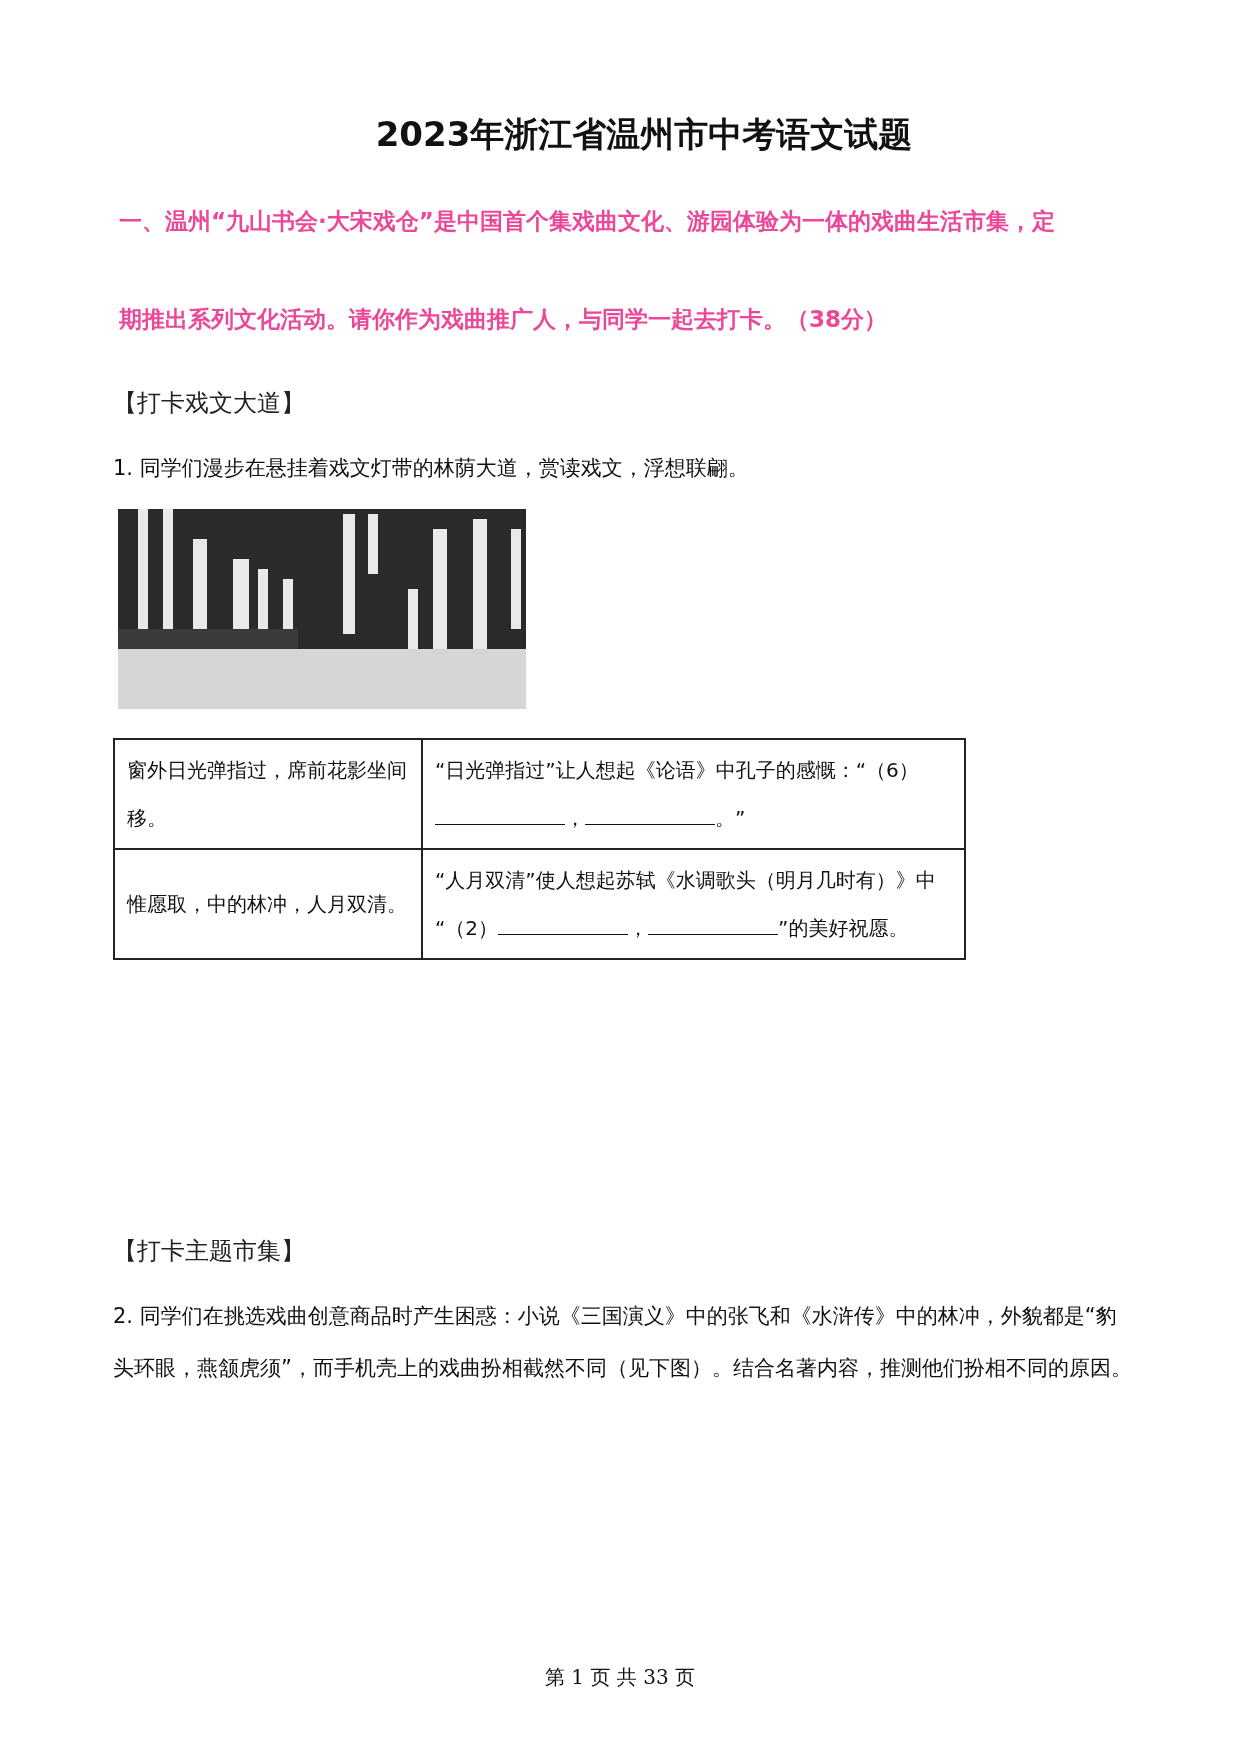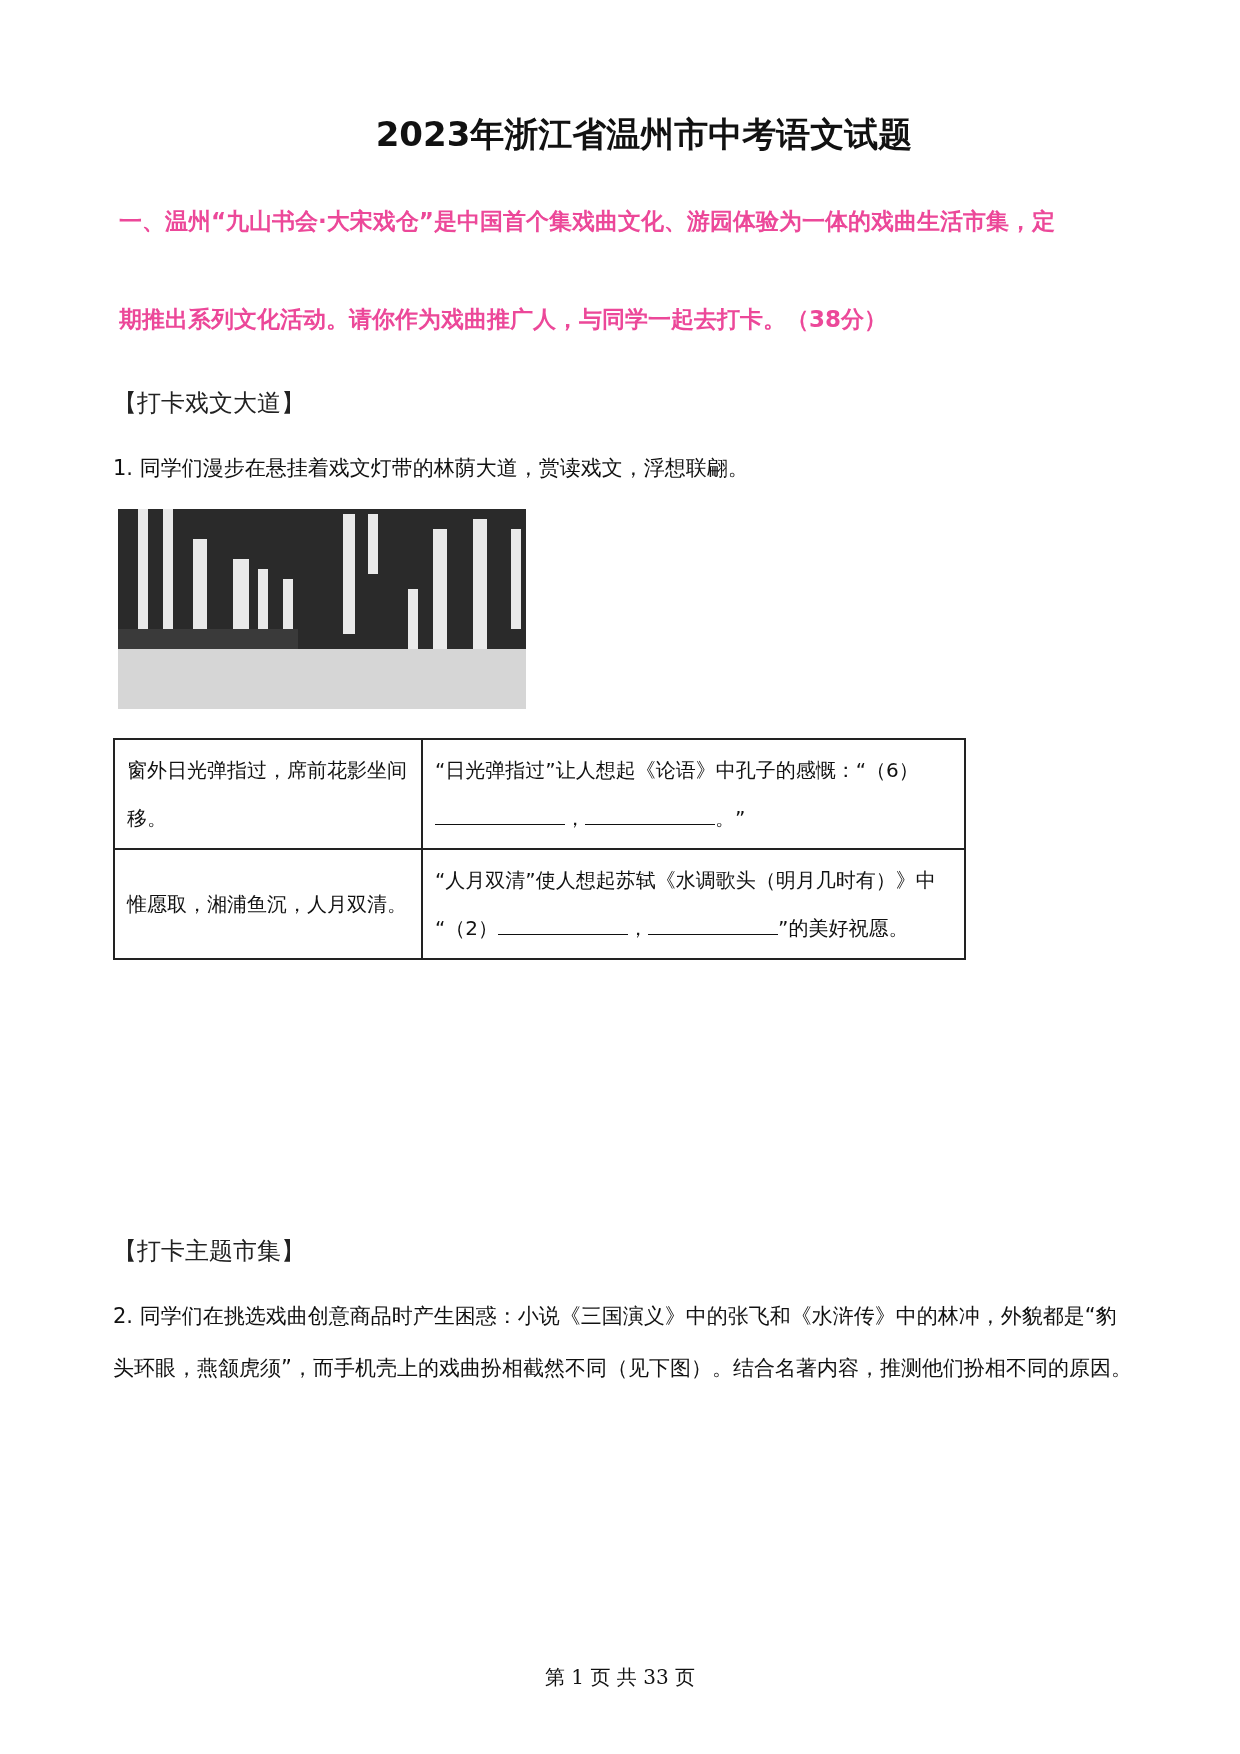--- a/index.html
+++ b/index.html
@@ -53,21 +53,21 @@
 
 <table class="poem">
   <tbody>
       <tr>
     <td class="left">窗外日光弹指过，席前花影坐间移。</td>
     <td>
       <span>“日光弹指过”让人想起《论语》中孔子的感慨：“（6）</span><span class="blank"></span><span>，</span><span class="blank"></span><span>。”</span>
     </td>
   </tr>
   <tr>
-    <td class="left">惟愿取，湘浦鱼沉，人月双清。</td>
+    <td class="left">惟愿取，中的林冲，人月双清。</td>
     <td>
       <span>“人月双清”使人想起苏轼《水调歌头（明月几时有）》中</span><br>
       <span>“（2）</span><span class="blank"></span><span>，</span><span class="blank"></span><span>”的美好祝愿。</span>
     </td>
   </tr>
 </tbody>
   </table>
 
 <div class="sub-head" style="top:1235px;">【打卡主题市集】</div>
 

